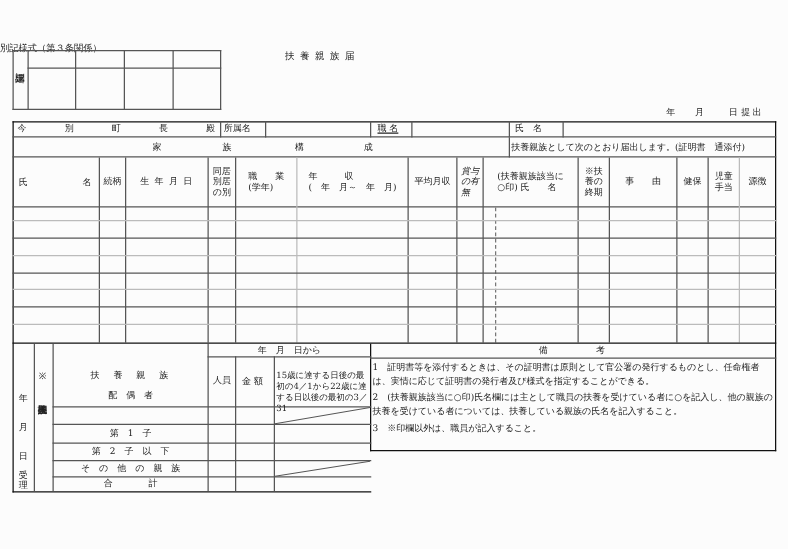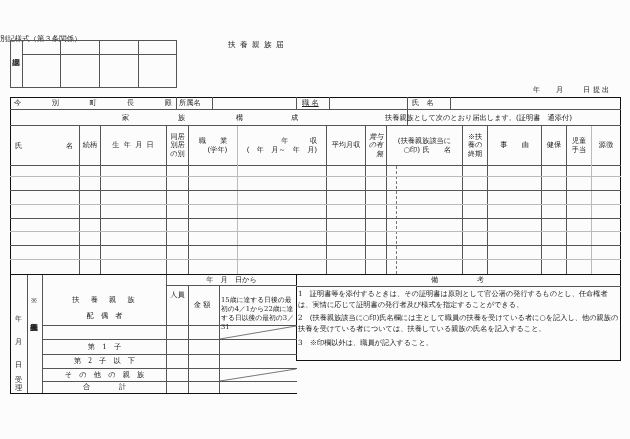--- a/index.html
+++ b/index.html
@@ -3,21 +3,21 @@
 <meta charset="utf-8">
 <style>
   html, body { margin:0; padding:0; background:#fcfcfc; }
   body { width:630px; height:439px; position:relative; overflow:hidden;
          font-family:"DejaVu Serif","Liberation Serif",serif; color:#222; }
   .abs { position:absolute; }
   .t { font-size:7.2px; line-height:1.15; white-space:nowrap; }
   .ln { position:absolute; background:#555; }
   .thick { background:#111; }
   .lgt { background:#bbb; }
-  .grid-cell { position:absolute; display:flex; align-items:center; justify-content:center; text-align:right; font-size:7.2px; line-height:1.2; }
+  .grid-cell { position:absolute; display:flex; align-items:center; justify-content:center; text-align:left; font-size:7.2px; line-height:1.2; }
   .vtext { writing-mode:vertical-rl; text-orientation:upright; font-size:7.4px; letter-spacing:0; line-height:1; }
   .spread { display:flex; justify-content:space-between; }
   .dashed { position:absolute; border-left:1px dashed #777; width:0; }
   .cb { position:absolute; border:1px solid #555; box-sizing:border-box; }
 </style>
 </head>
 <body>
 
 <div class="abs t" style="left:0;top:19px;font-size:7.4px;margin-top:16px;">別記様式（第３条関係）</div>
 <div class="abs t" style="left:228px;top:41px;font-size:7.6px;letter-spacing:1px;">扶 養 親 族 届</div>
@@ -74,21 +74,21 @@
   <div class="abs t" style="left:331px;top:98px;width:74px;height:11px;"></div>
   <div class="abs t" style="left:412px;top:99px;">氏　名</div>
   <div class="abs t" style="left:452px;top:98px;width:166px;height:11px;"></div>
 
   <div class="ln" style="left:10px;top:125px;width:611px;height:1px;"></div>
   <div class="ln" style="left:407px;top:110px;width:1px;height:16px;"></div>
   <div class="abs t" style="left:122px;top:114px;">家</div>
   <div class="abs t" style="left:178px;top:114px;">族</div>
   <div class="abs t" style="left:236px;top:114px;">構</div>
   <div class="abs t" style="left:291px;top:114px;">成</div>
-  <div class="abs t" style="left:385px;top:114px;">扶養親族として次のとおり届出します。(証明書　通添付)</div>
+  <div class="abs t" style="left:409px;top:114px;">扶養親族として次のとおり届出します。(証明書　通添付)</div>
 
   <div class="ln" style="left:10px;top:165px;width:611px;height:1px;"></div>
 
   <div class="ln" style="left:79px;top:126px;width:1px;height:148px;"></div>
   <div class="ln" style="left:100px;top:126px;width:1px;height:148px;"></div>
   <div class="ln" style="left:166px;top:126px;width:1px;height:148px;"></div>
   <div class="ln" style="left:188px;top:126px;width:1px;height:148px;"></div>
   <div class="ln lgt" style="left:237px;top:126px;width:1px;height:148px;"></div>
   <div class="ln" style="left:326px;top:126px;width:1px;height:148px;"></div>
   <div class="ln" style="left:365px;top:126px;width:1px;height:148px;"></div>
@@ -165,27 +165,27 @@
   <div class="abs t" style="left:15px;top:338px;">月</div>
   <div class="abs t" style="left:15px;top:361px;">日</div>
   <div class="abs t" style="left:15px;top:376px;">受</div>
   <div class="abs t" style="left:15px;top:384px;">理</div>
 
   <div class="abs t" style="left:31px;top:297px;">※</div>
   <div class="abs vtext" style="left:30px;top:317px;height:72px;">扶養手当記入欄</div>
 
   <div class="grid-cell" style="left:43px;top:275px;width:123px;height:50px;letter-spacing:2px;">扶　養　親　族</div>
   <div class="grid-cell" style="left:167px;top:275px;width:129px;height:10px;">年　月　日から</div>
-  <div class="grid-cell" style="left:167px;top:276px;width:21px;height:39px;font-family:Liberation Mono, monospace;">人員</div>
+  <div class="grid-cell" style="left:167px;top:286px;width:21px;height:39px;font-family:Liberation Mono, monospace;">人員</div>
   <div class="grid-cell" style="left:187px;top:286px;width:30px;height:39px;">金 額</div>
   <div class="abs" style="left:221px;top:296px;width:74px;font-size:6.8px;line-height:9px;white-space:normal;">15歳に達する日後の最初の4／1から22歳に達する日以後の最初の3／31</div>
 
   <div class="grid-cell" style="left:43px;top:310px;width:123px;height:13px;">配　偶　者</div>
   <div class="grid-cell" style="left:43px;top:340px;width:123px;height:14px;">第　1　子</div>
-  <div class="grid-cell" style="left:43px;top:355px;width:123px;height:13px;font-family:Liberation Serif, serif;">第　2　子　以　下</div>
+  <div class="grid-cell" style="left:43px;top:355px;width:123px;height:13px;">第　2　子　以　下</div>
   <div class="grid-cell" style="left:43px;top:369px;width:123px;height:12px;">そ　の　他　の　親　族</div>
   <div class="grid-cell" style="left:43px;top:382px;width:123px;height:11px;">合　　　　計</div>
 
   <div class="abs" style="left:167px;top:326px;width:21px;height:13px;"></div>
   <div class="abs" style="left:189px;top:326px;width:30px;height:13px;"></div>
   <div class="abs" style="left:167px;top:340px;width:21px;height:14px;"></div>
   <div class="abs" style="left:189px;top:340px;width:30px;height:14px;"></div>
   <div class="abs" style="left:220px;top:340px;width:76px;height:14px;"></div>
   <div class="abs" style="left:167px;top:355px;width:21px;height:13px;"></div>
   <div class="abs" style="left:189px;top:355px;width:30px;height:13px;"></div>

